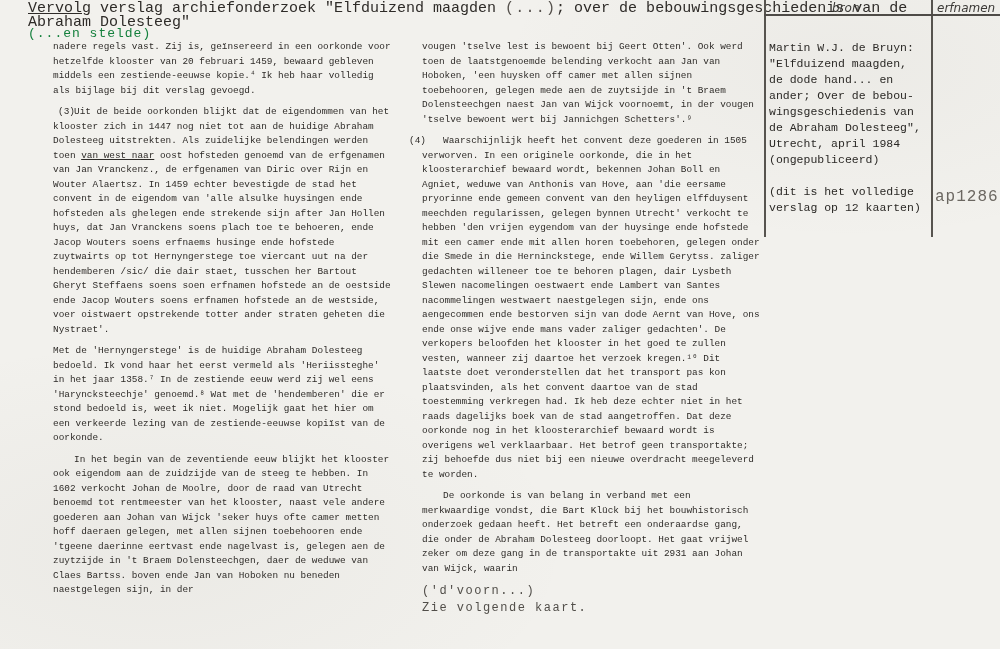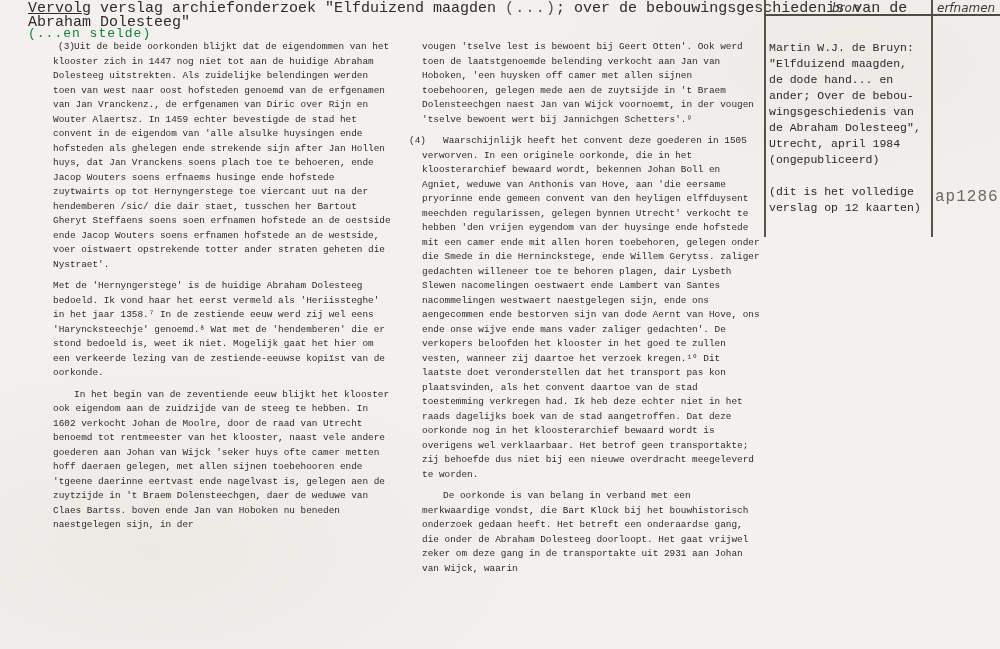--- a/index.html
+++ b/index.html
@@ -27,21 +27,21 @@
 
   .col { position:absolute; top:40px; }
   .col-left  { left:53px;  width:340px; }
   .col-mid   { left:422px; width:338px; }
   .col p { margin:0 0 7px 0; font-size:9.4px; line-height:14.5px; text-align:left; }
   .col p.ind { text-indent:21px; }
   .col p.rel { position:relative; }
   .marker { position:absolute; top:0; font-size:9.4px; }
   .mk-left { left:-16px; }
   .mk-mid  { left:-34px; }
-  .u-inline { }
+  .u-inline { text-decoration:underline; }
 
   .note-line { font-size:12px; line-height:16px; letter-spacing:1.5px;
                color:#514e49; margin:1px 0 0 0; }
 
   
   .vline { position:absolute; width:2px; background:#57544f; top:0; height:237px; }
   .vl-1 { left:764px; }
   .vl-2 { left:931px; }
   .hline { position:absolute; left:764px; top:14px; width:236px; height:2px; background:#4e4b47; }
   .sb-label { position:absolute; top:1px; font-family:"DejaVu Sans","Liberation Sans",sans-serif;
@@ -56,33 +56,36 @@
 </head>
 <body>
 
 <div class="hdr">
   <span class="u">Vervolg</span><span> verslag archiefonderzoek "Elfduizend maagden </span><span class="ins added">(...)</span><span>; over de bebouwingsgeschiedenis van de</span><br>
   <span>Abraham Dolesteeg"</span>
 </div>
 <div class="hdr-stelde">(...en stelde)</div>
 
 <div class="col col-left">
+  <p>nadere regels vast. Zij is, geïnsereerd in een oorkonde voor hetzelfde klooster van 20 februari 1459, bewaard gebleven middels een zestiende-eeuwse kopie.⁴ Ik heb haar volledig als bijlage bij dit verslag gevoegd.</p>
   <p class="rel ind">
     <span class="marker mk-left">(3)</span><span>Uit de beide oorkonden blijkt dat de eigendommen van het klooster zich in 1447 nog niet tot aan de huidige Abraham Dolesteeg uitstrekten. Als zuidelijke belendingen werden toen </span><span class="u-inline">van west naar</span><span> oost hofsteden genoemd van de erfgenamen van Jan Vranckenz., de erfgenamen van Diric over Rijn en Wouter Alaertsz. In 1459 echter bevestigde de stad het convent in de eigendom van 'alle alsulke huysingen ende hofsteden als ghelegen ende strekende sijn after Jan Hollen huys, dat Jan Vranckens soens plach toe te behoeren, ende Jacop Wouters soens erfnaems husinge ende hofstede zuytwairts op tot Hernyngerstege toe viercant uut na der hendemberen /sic/ die dair staet, tusschen her Bartout Gheryt Steffaens soens soen erfnamen hofstede an de oestside ende Jacop Wouters soens erfnamen hofstede an de westside, voer oistwaert opstrekende totter ander straten geheten die Nystraet'.</span>
   </p>
   <p>Met de 'Hernyngerstege' is de huidige Abraham Dolesteeg bedoeld. Ik vond haar het eerst vermeld als 'Heriissteghe' in het jaar 1358.⁷ In de zestiende eeuw werd zij wel eens 'Haryncksteechje' genoemd.⁸ Wat met de 'hendemberen' die er stond bedoeld is, weet ik niet. Mogelijk gaat het hier om een verkeerde lezing van de zestiende-eeuwse kopiïst van de oorkonde.</p>
   <p class="ind">In het begin van de zeventiende eeuw blijkt het klooster ook eigendom aan de zuidzijde van de steeg te hebben. In 1602 verkocht Johan de Moolre, door de raad van Utrecht benoemd tot rentmeester van het klooster, naast vele andere goederen aan Johan van Wijck 'seker huys ofte camer metten hoff daeraen gelegen, met allen sijnen toebehooren ende 'tgeene daerinne eertvast ende nagelvast is, gelegen aen de zuytzijde in 't Braem Dolensteechgen, daer de weduwe van Claes Bartss. boven ende Jan van Hoboken nu beneden naestgelegen sijn, in der</p>
 </div>
 
 <div class="col col-mid">
   <p>vougen 'tselve lest is bewoent bij Geert Otten'. Ook werd toen de laatstgenoemde belending verkocht aan Jan van Hoboken, 'een huysken off camer met allen sijnen toebehooren, gelegen mede aen de zuytsijde in 't Braem Dolensteechgen naest Jan van Wijck voornoemt, in der vougen 'tselve bewoent wert bij Jannichgen Schetters'.⁹</p>
   <p class="rel ind">
     <span class="marker mk-mid">(4)</span><span>Waarschijnlijk heeft het convent deze goederen in 1505 verworven. In een originele oorkonde, die in het kloosterarchief bewaard wordt, bekennen Johan Boll en Agniet, weduwe van Anthonis van Hove, aan 'die eersame pryorinne ende gemeen convent van den heyligen elffduysent meechden regularissen, gelegen bynnen Utrecht' verkocht te hebben 'den vrijen eygendom van der huysinge ende hofstede mit een camer ende mit allen horen toebehoren, gelegen onder die Smede in die Herninckstege, ende Willem Gerytss. zaliger gedachten willeneer toe te behoren plagen, dair Lysbeth Slewen nacomelingen oestwaert ende Lambert van Santes nacommelingen westwaert naestgelegen sijn, ende ons aengecommen ende bestorven sijn van dode Aernt van Hove, ons ende onse wijve ende mans vader zaliger gedachten'. De verkopers beloofden het klooster in het goed te zullen vesten, wanneer zij daartoe het verzoek kregen.¹⁰ Dit laatste doet veronderstellen dat het transport pas kon plaatsvinden, als het convent daartoe van de stad toestemming verkregen had. Ik heb deze echter niet in het raads dagelijks boek van de stad aangetroffen. Dat deze oorkonde nog in het kloosterarchief bewaard wordt is overigens wel verklaarbaar. Het betrof geen transportakte; zij behoefde dus niet bij een nieuwe overdracht meegeleverd te worden.</span>
   </p>
   <p class="ind">De oorkonde is van belang in verband met een merkwaardige vondst, die Bart Klück bij het bouwhistorisch onderzoek gedaan heeft. Het betreft een onderaardse gang, die onder de Abraham Dolesteeg doorloopt. Het gaat vrijwel zeker om deze gang in de transportakte uit 2931 aan Johan van Wijck, waarin</p>
+  <div class="note-line">('d'voorn...)</div>
+  <div class="note-line">Zie volgende kaart.</div>
 </div>
 
 <div class="vline vl-1"></div>
 <div class="vline vl-2"></div>
 <div class="hline"></div>
 <div class="sb-label sb-bron">bron</div>
 <div class="sb-label sb-verwerkt">erfnamen</div>
 <div class="sb-source">Martin W.J. de Bruyn:
 "Elfduizend maagden,
 de dode hand... en

